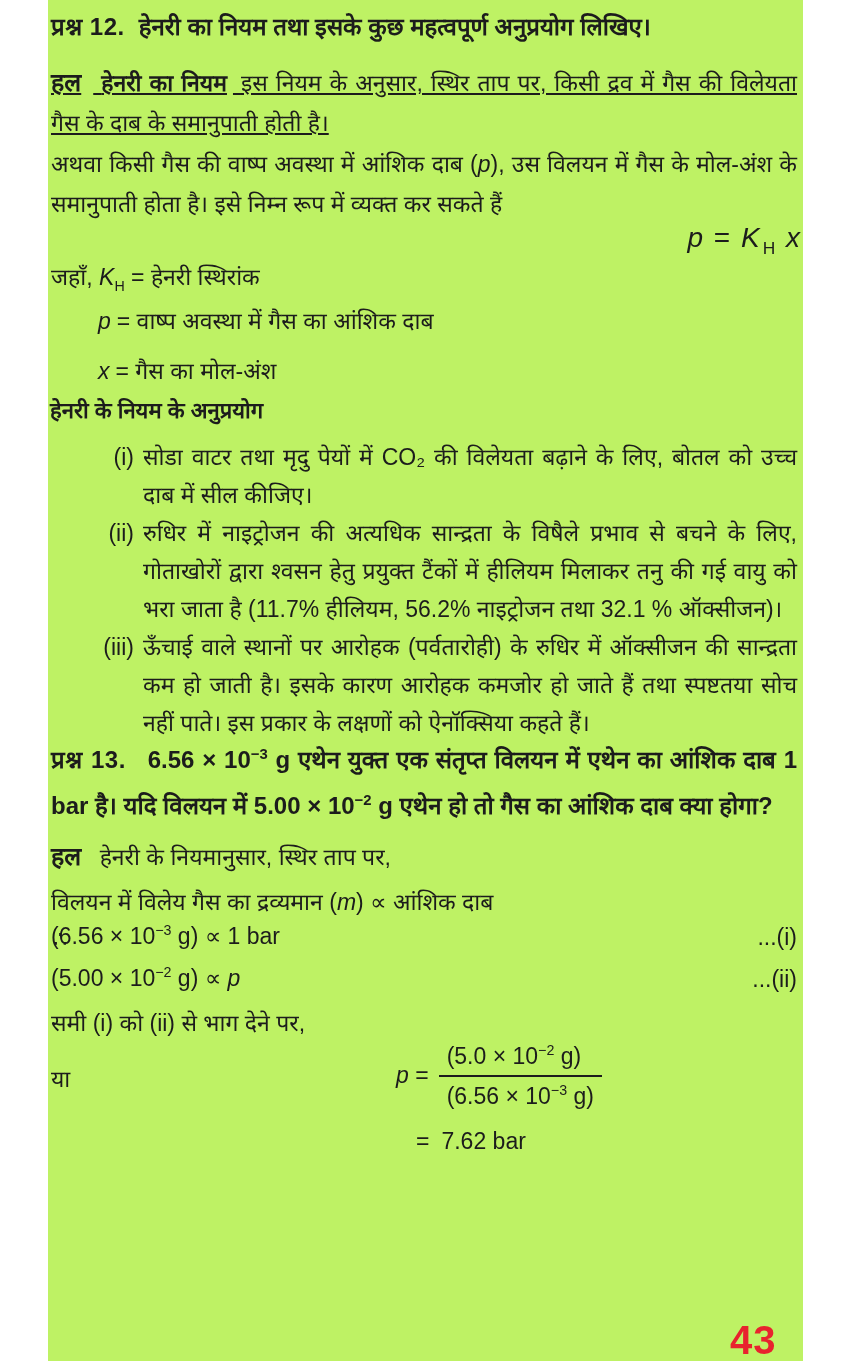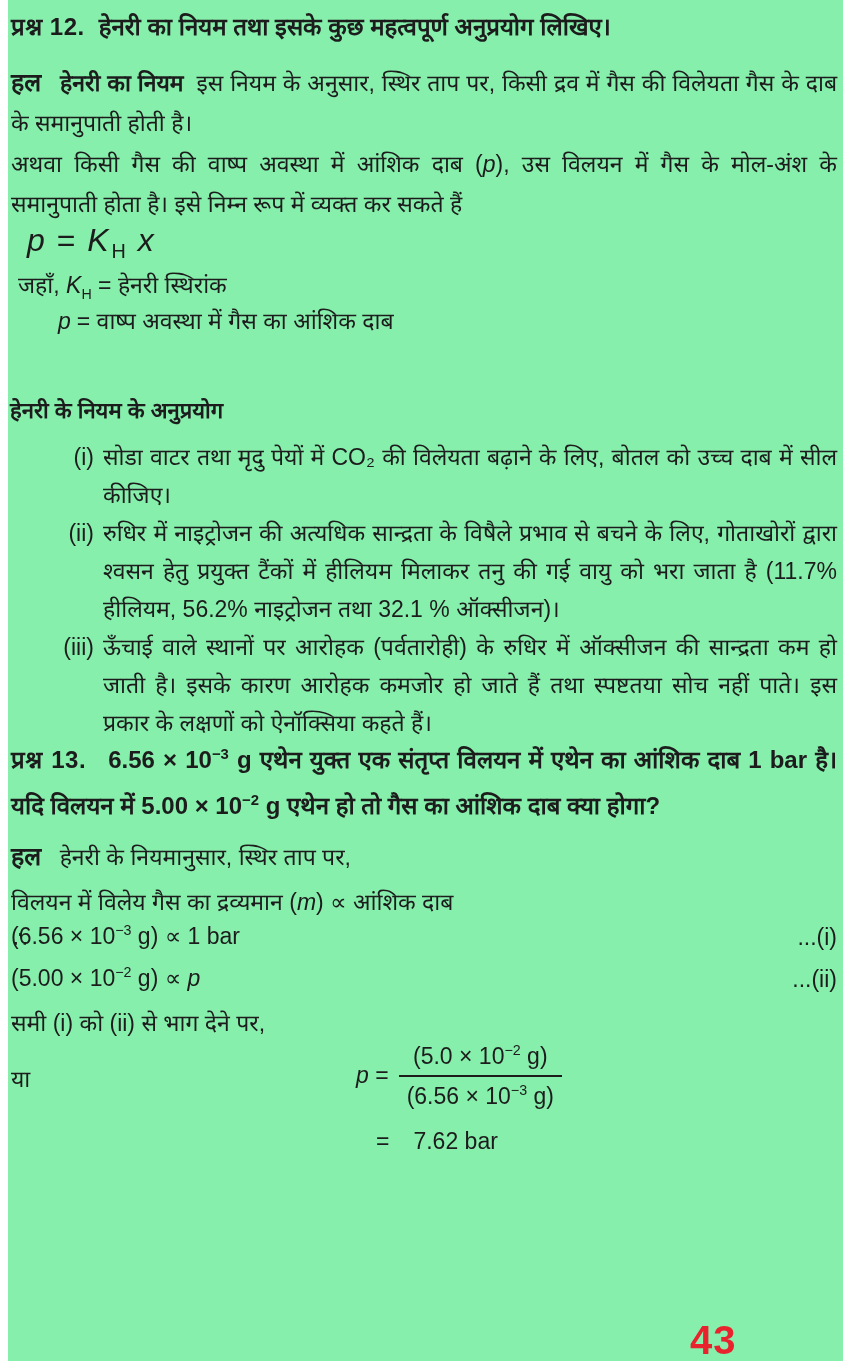--- a/index.html
+++ b/index.html
@@ -1,77 +1,77 @@
 <!DOCTYPE html>
 <html><head>
 <meta charset="utf-8">
 <style>
   * { margin:0; padding:0; box-sizing:border-box; }
   html,body { background:#ffffff; }
   .page {
-    position:relative; width:835px; height:1361px; margin:0 auto;
-    background:#86efac; color:#1c1c1c; overflow:hidden;
+    position:relative; width:755px; height:1361px; margin:0 auto;
+    background:#bef264; color:#1c1c1c; overflow:hidden;
     font-family:"Liberation Sans","DejaVu Sans",sans-serif;
     font-size:23px;
   }
   .abs { position:absolute; }
   .justify { text-align:justify; }
   .var { font-style:italic; }
   sub { font-size:0.62em; }
   sup { font-size:0.62em; }
 
   .q-head { left:3px; right:6px; font-weight:700; font-size:24px; line-height:41px; }
   .q-label { font-weight:800; margin-right:14px; letter-spacing:0.5px; }
 
   .sol-para { left:3px; right:6px; line-height:40px; }
   .sol-label { font-weight:800; font-size:25px; margin-right:12px; }
   .subhead { font-weight:800; margin-right:6px; }
 
-  .formula-line { left:16px; right:0; text-align:left; font-size:32px; }
+  .formula-line { left:0; right:0; text-align:right; font-size:28px; }
   .formula-line .var { margin:0 3px; }
-  .where-line { left:10px;margin-top:8px; }
+  .where-line { left:3px; }
   .def-line { left:50px; }
   .def-line .var { margin-right:6px; }
 
   .apps-head { left:2px; font-weight:800; font-size:22px; }
   .apps-list { left:3px; right:6px; }
   .app-item { display:flex; line-height:38px; }
   .app-marker { flex:none; width:92px; text-align:right; padding-right:9px; }
   .app-text { flex:1; text-align:justify; }
 
   .eq-row { left:3px; right:6px; height:40px; }
   .eq-center { position:absolute; left:0; right:0; top:0; }
   .eq-left { position:absolute; left:2px; top:4px; }
   .eq-tag { position:absolute; right:0; top:2px; }
 
   .frac-row { left:348px; display:flex; align-items:center; }
   .frac-lhs { margin-right:10px; }
-  .frac { display:inline-flex; flex-direction:column; text-align:center; }
+  .frac { display:inline-flex; flex-direction:column; }
   .frac-num { padding:0 8px 5px 8px; border-bottom:2px solid #1c1c1c; }
   .frac-den { padding:5px 8px 0 8px; }
 
   .result-line { left:368px; }
-  .result-line .rv { margin-left:24px; }
+  .result-line .rv { margin-left:12px; }
 
   .page-number {
     left:682px; top:1318px; font-size:40px; font-weight:800;
     color:#e8232e; letter-spacing:1px;
     font-family:"Liberation Sans","DejaVu Sans",sans-serif;
   }
 </style>
 </head>
 <body>
 
 <div class="page">
 
   <div class="abs q-head justify" style="top:6px;">
     <span class="q-label">प्रश्न 12.</span><span>हेनरी का नियम तथा इसके कुछ महत्वपूर्ण अनुप्रयोग लिखिए।</span>
   </div>
 
-  <div class="abs sol-para justify" style="top:62px;">
+  <div class="abs sol-para justify" style="top:62px;text-decoration:underline;">
     <span class="sol-label">हल</span>
     <span class="subhead">हेनरी का नियम</span>
     <span>इस नियम के अनुसार, स्थिर ताप पर, किसी द्रव में गैस की विलेयता गैस के दाब के समानुपाती होती है।</span>
   </div>
 
   <div class="abs sol-para justify" style="top:144px;">
     <span>अथवा किसी गैस की वाष्प अवस्था में आंशिक दाब (</span><span class="var">p</span><span>), उस विलयन में गैस के मोल-अंश के समानुपाती होता है। इसे निम्न रूप में व्यक्त कर सकते हैं</span>
   </div>
 
   <div class="abs formula-line" style="top:222px;">
@@ -84,20 +84,23 @@
   <div class="abs where-line" style="top:260px;">
     <span>जहाँ,</span>
     <span class="var">K</span><sub>H</sub>
     <span>= हेनरी स्थिरांक</span>
   </div>
 
   <div class="abs def-line" style="top:304px;">
     <span class="var">p</span><span>= वाष्प अवस्था में गैस का आंशिक दाब</span>
   </div>
 
+  <div class="abs def-line" style="top:354px;">
+    <span class="var">x</span><span>= गैस का मोल-अंश</span>
+  </div>
 
   <div class="abs apps-head" style="top:394px;">हेनरी के नियम के अनुप्रयोग</div>
 
   <div class="abs apps-list" style="top:438px;">
     <div class="app-item">
       <span class="app-marker">(i)</span>
       <span class="app-text">सोडा वाटर तथा मृदु पेयों में CO₂ की विलेयता बढ़ाने के लिए, बोतल को उच्च दाब में सील कीजिए।</span>
     </div>
     <div class="app-item">
       <span class="app-marker">(ii)</span>

